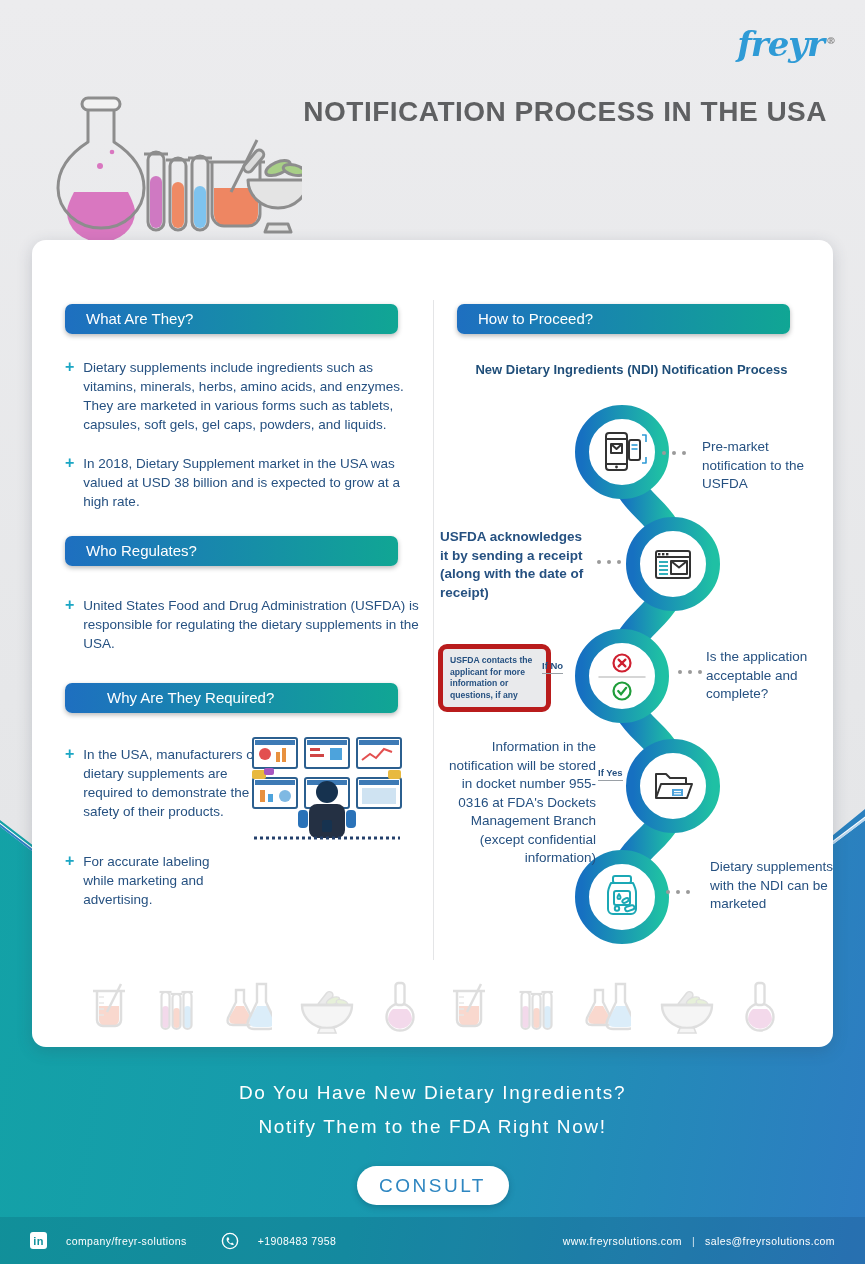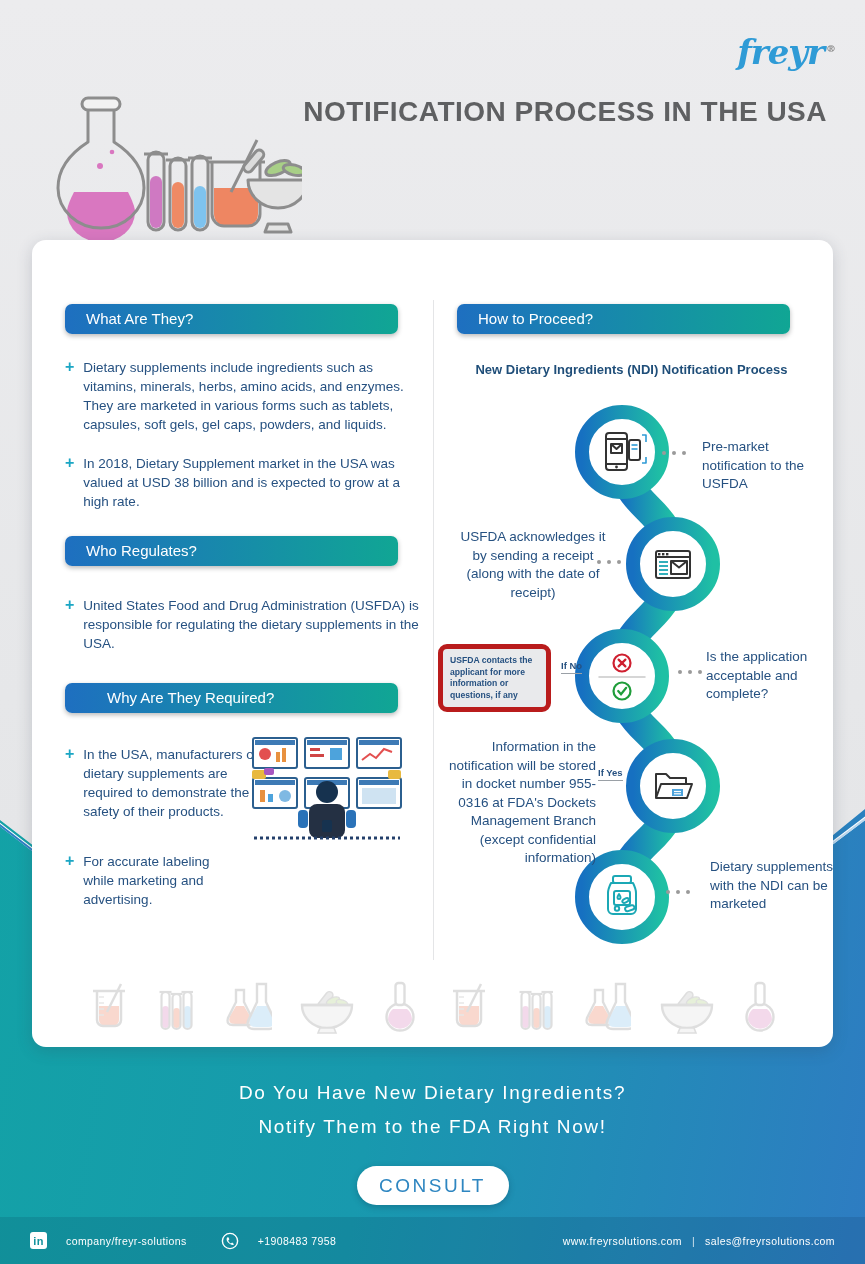--- a/index.html
+++ b/index.html
@@ -8,21 +8,21 @@
         font-family:"Liberation Sans",sans-serif;background:linear-gradient(180deg,#ececee 0%,#e6e7e9 55%,#e2e3e5 100%);}
   
   .bg-bottom{position:absolute;left:0;top:795px;width:865px;height:469px;
       background:linear-gradient(100deg,#13a2a6 0%,#1899ae 45%,#2e7cc2 100%);
       clip-path:polygon(0 25px,130px 125px,50% 165px,735px 120px,100% 14px,100% 100%,0 100%);}
   .diag-left{position:absolute;left:-14px;top:812px;width:110px;height:3px;background:#fff;
       border-bottom:2px solid #2e7fc4;transform:rotate(37.5deg);transform-origin:left top;}
   .diag-right{position:absolute;right:-14px;top:806px;width:110px;height:3px;background:#fff;
       border-bottom:2px solid #bcd8ee;transform:rotate(-37deg);transform-origin:right top;}
   
-  .logo{position:absolute;right:30px;top:32px;font-family:"DejaVu Serif",serif;font-style:italic;
+  .logo{position:absolute;right:30px;top:24px;font-family:"DejaVu Serif",serif;font-style:italic;
       font-weight:bold;font-size:34px;color:#2f9bd6;letter-spacing:-1px;}
   .logo sup{font-size:10px;color:#8a8a8a;font-style:normal;margin-left:2px;}
   .title-block{position:absolute;right:38px;top:90px;text-align:right;}
   .title-main{margin:0;font-size:44px;font-weight:800;color:#1b75bc;letter-spacing:-1px;line-height:1.05;}
   .title-sub{margin:7px 0 0;font-size:28px;font-weight:bold;color:#5f6062;letter-spacing:.5px;line-height:1.05;}
   .hero-art{position:absolute;left:28px;top:96px;}
   
   .card{position:absolute;left:32px;top:240px;width:801px;height:807px;background:#fff;
       border-radius:14px;box-shadow:0 4px 16px rgba(50,60,80,.20);}
   .card *{position:absolute;}
@@ -41,30 +41,30 @@
   .bullet-3{left:33px;top:356px;width:360px;}
   .bullet-4{left:33px;top:505px;width:208px;}
   .bullet-5{left:33px;top:612px;width:178px;}
   .monitors{left:220px;top:494px;}
   .divider{left:401px;top:60px;width:1px;height:660px;background:#e4e5e7;}
   .ndi-subtitle{left:433px;top:122px;width:333px;text-align:center;font-size:13px;font-weight:bold;
       color:#1f4e79;white-space:nowrap;}
   .flow-svg{left:523px;top:150px;}
   .step-text{font-size:13.5px;line-height:18.5px;color:#265181;}
   .st1{left:670px;top:198px;width:122px;}
-  .st2{left:424px;top:288px;width:154px;text-align:center;}
+  .st2{left:408px;top:288px;width:154px;text-align:left;font-weight:bold;}
   .st3{left:674px;top:408px;width:138px;}
   .st4{left:404px;top:498px;width:160px;text-align:right;}
   .st5{left:678px;top:618px;width:128px;}
   .dots{display:flex;align-items:center;}
   .dots i{position:static;width:4px;height:4px;border-radius:50%;background:#9a9a9a;margin:0 3px;}
   .d1{left:627px;top:211px;} .d2{left:562px;top:320px;} .d3{left:643px;top:430px;} .d5{left:631px;top:650px;}
   .branch-label{font-size:9.5px;font-weight:bold;color:#265181;border-bottom:1.5px solid #9aa0a6;
       padding-bottom:2px;white-space:nowrap;}
-  .ifno{left:529px;top:420px;} .ifyes{left:566px;top:527px;}
+  .ifno{left:510px;top:420px;} .ifyes{left:566px;top:527px;}
   .callout{left:406px;top:404px;width:113px;min-height:59px;background:#e9eaec;border:5px solid #b91c1c;
       border-radius:9px;padding:6px 7px;font-size:8.6px;font-weight:bold;color:#265181;line-height:11.5px;}
   .icon-strip{left:55px;top:728px;width:691px;height:66px;display:flex;justify-content:space-between;
       align-items:flex-end;opacity:.5;}
   .icon-strip svg{position:static;}
   
   .cta-line{position:absolute;left:0;width:100%;text-align:center;color:#fff;font-size:19px;
       letter-spacing:1.6px;font-weight:400;}
   .cta1{top:1082px;} .cta2{top:1116px;}
   .consult-btn{position:absolute;left:50%;transform:translateX(-50%);top:1166px;width:152px;height:39px;

